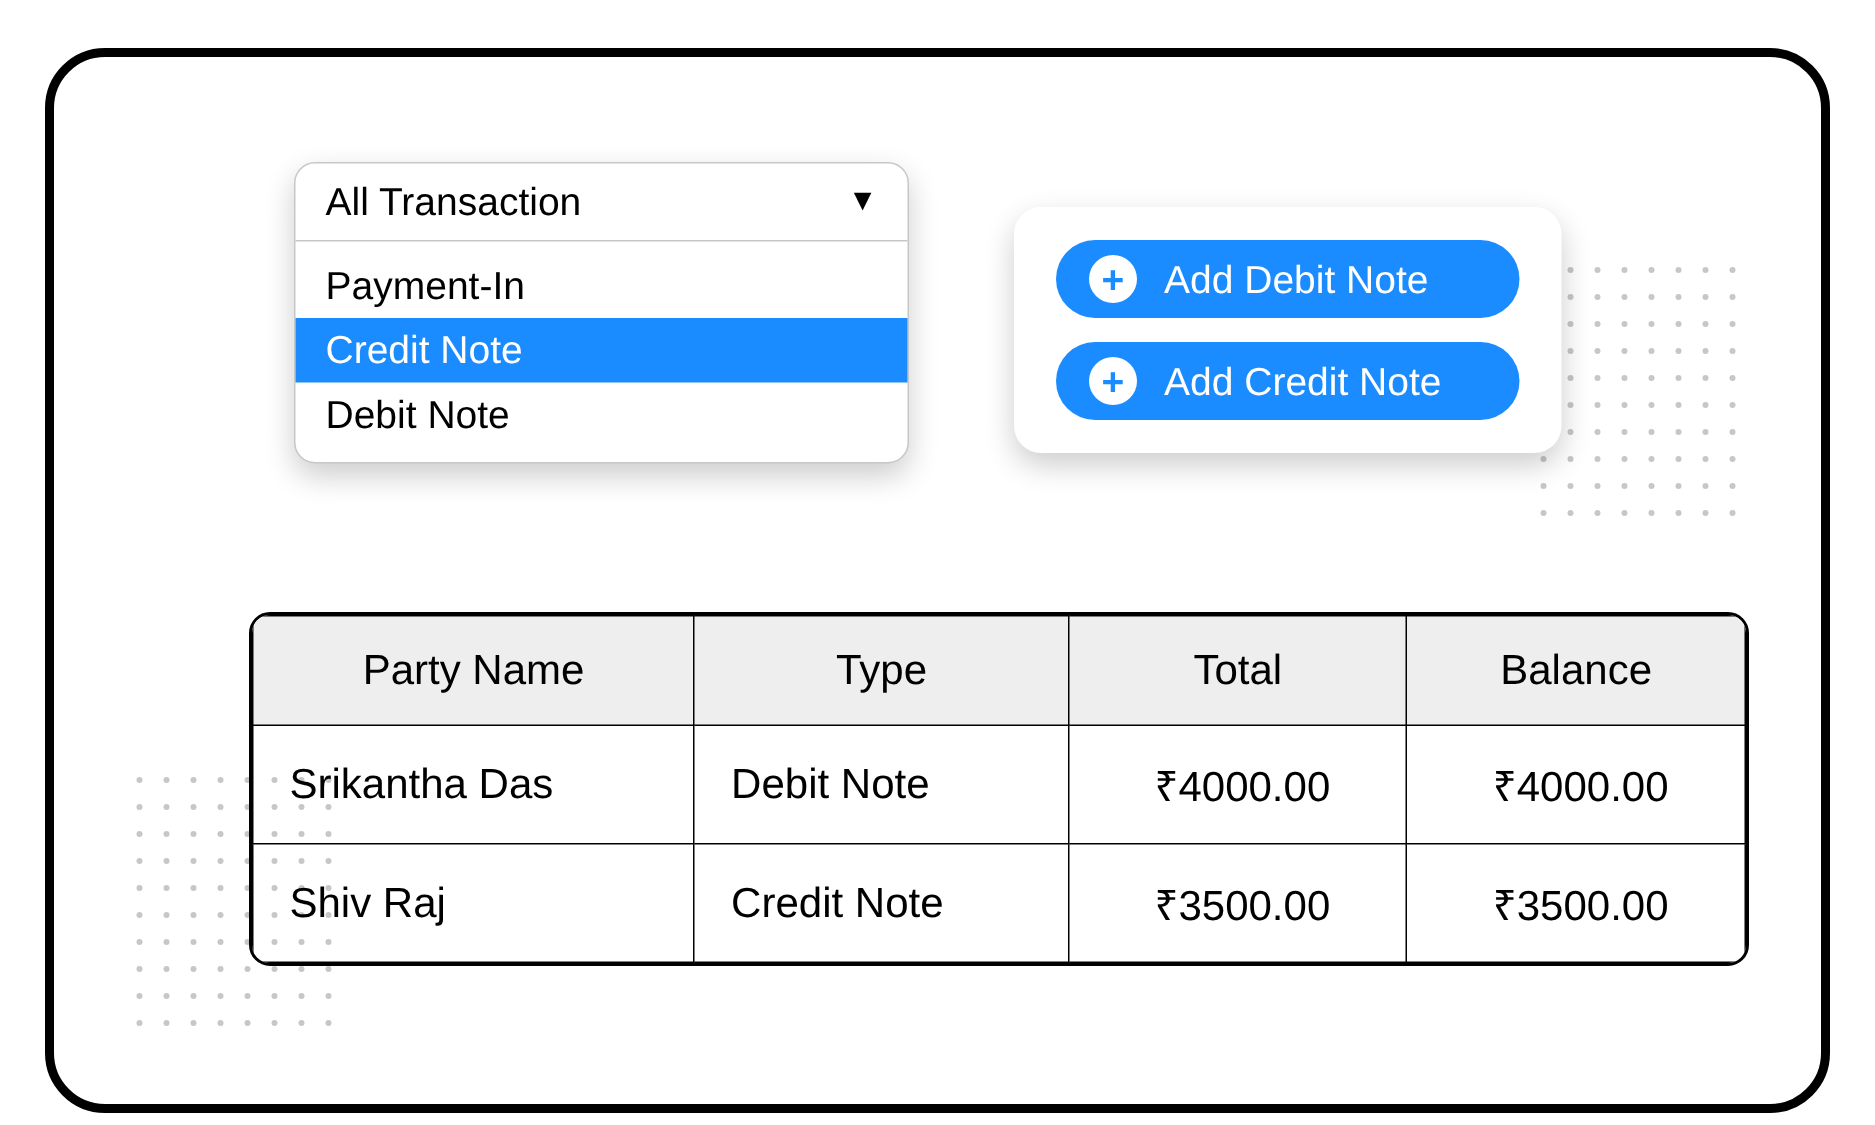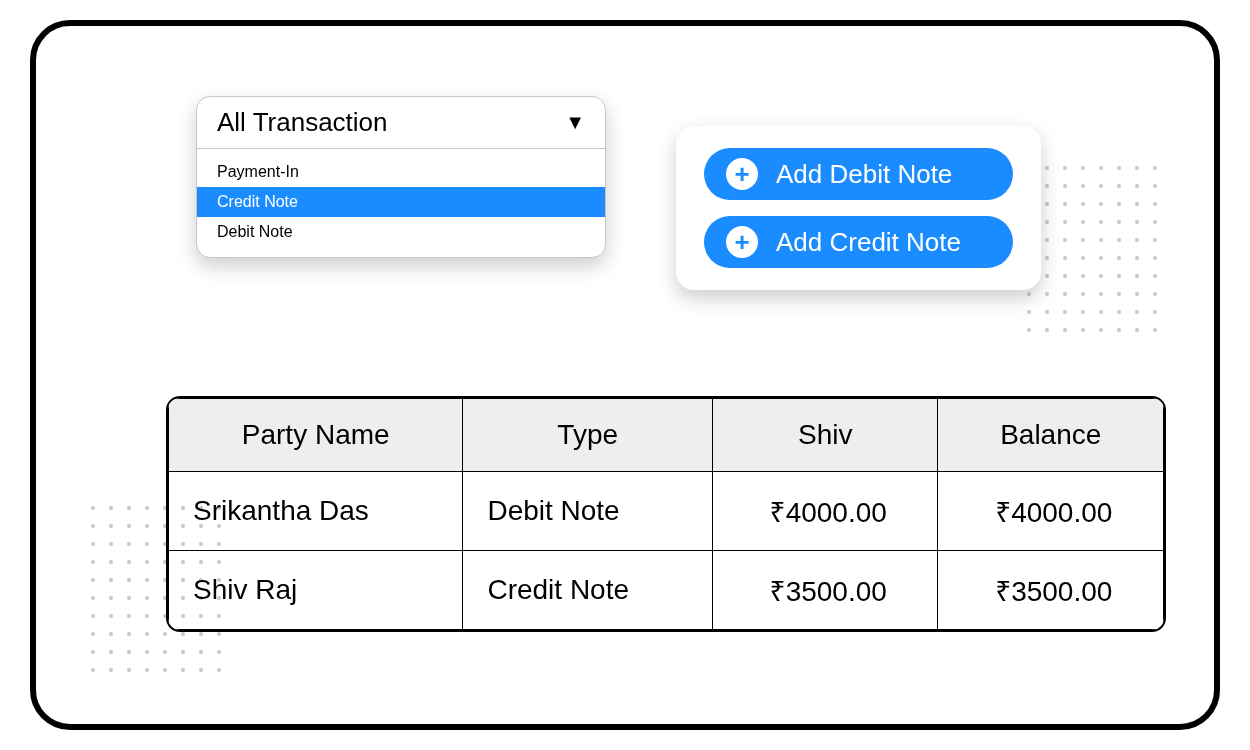--- a/index.html
+++ b/index.html
@@ -1,25 +1,25 @@
 <!DOCTYPE html>
 <html><head>
 <meta charset="utf-8">
 <style>
 * { box-sizing: border-box; margin: 0; padding: 0; font-family: 'Segoe UI', Arial, sans-serif; }
 body { background: #fff; width: 1250px; height: 750px; position: relative; }
-.frame { position: absolute; top: 20px; left: 30px; width: 1190px; height: 710px; background: #fff; border: 6px solid #000; border-radius: 40px; }
+.frame { position: absolute; top: 32px; left: 30px; width: 1190px; height: 710px; background: #fff; border: 6px solid #000; border-radius: 40px; }
 .dots-right { position: absolute; top: 140px; right: 55px; }
 .dots-left { position: absolute; top: 480px; left: 55px; }
 .dot-grid { display: grid; grid-template-columns: repeat(8, 6px); grid-template-rows: repeat(10, 6px); gap: 12px 12px; }
 .dot-grid span { width: 4px; height: 4px; background: #c7c7c7; border-radius: 50%; }
 .dropdown { position: absolute; top: 70px; left: 160px; width: 410px; background: #fff; border: 1px solid #c7c7c7; border-radius: 14px; box-shadow: 0 8px 20px rgba(0,0,0,0.2); }
 .dd-header { display: flex; justify-content: space-between; align-items: center; padding: 10px 20px; font-size: 26px; border-bottom: 1px solid #c7c7c7; cursor: pointer; }
 .dd-list { padding: 8px 0 10px 0; }
-.dd-item { padding: 6px 20px; font-size: 16px; cursor: pointer; }
+.dd-item { padding: 6px 20px; font-size: 26px; cursor: pointer; }
 .dd-item.selected { background: #1a8cff; color: #fff; }
 .actions { position: absolute; top: 100px; left: 640px; width: 365px; background: #fff; border-radius: 18px; padding: 22px 28px; box-shadow: 0 8px 20px rgba(0,0,0,0.2); }
 .btn { display: flex; align-items: center; background: #1a8cff; color: #fff; border-radius: 30px; padding: 10px 22px; font-size: 26px; font-weight: 500; cursor: pointer; }
 .btn + .btn { margin-top: 16px; }
 .plus-icon { width: 32px; height: 32px; background: #fff; color: #1a8cff; border-radius: 50%; display: flex; align-items: center; justify-content: center; font-size: 26px; font-weight: bold; margin-right: 18px; }
 .table-wrap { position: absolute; top: 370px; left: 130px; width: 1000px; border: 2px solid #000; border-radius: 14px; overflow: hidden; }
 table { width: 100%; border-collapse: collapse; }
 th, td { border: 1px solid #000; padding: 20px 24px; font-size: 28px; text-align: left; }
 th { background: #eeeeee; font-weight: 500; text-align: center; }
 td.num { text-align: center; padding-left: 30px; }
@@ -221,21 +221,21 @@
       <span>Add Credit Note</span>
     </div>
   </div>
 
   <div class="table-wrap">
     <table>
       <thead>
         <tr>
           <th>Party Name</th>
           <th>Type</th>
-          <th>Shiv</th>
+          <th>Total</th>
           <th>Balance</th>
         </tr>
       </thead>
       <tbody>
         <tr>
           <td>Srikantha Das</td>
           <td>Debit Note</td>
           <td class="num">₹4000.00</td>
           <td class="num">₹4000.00</td>
         </tr>

